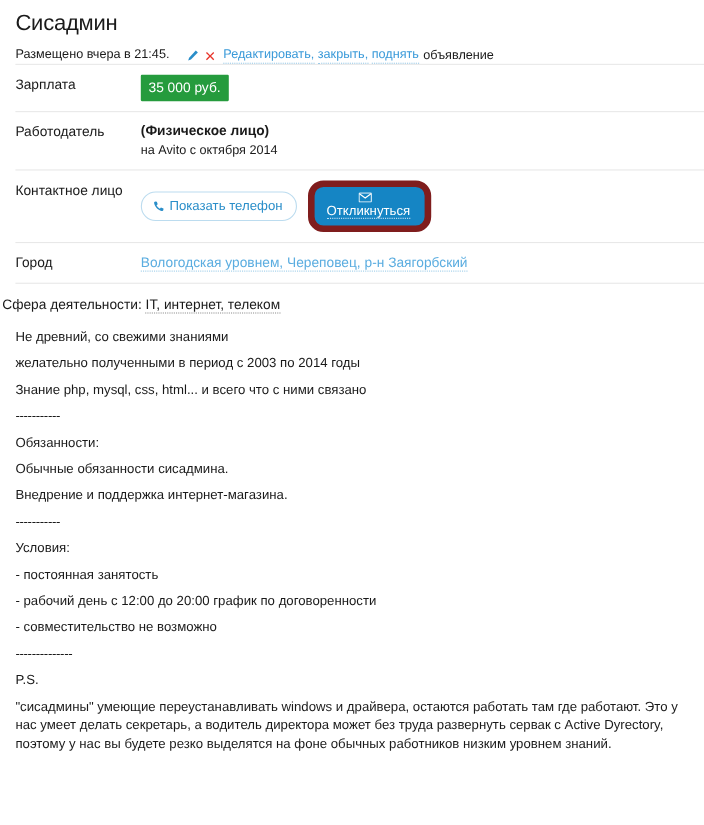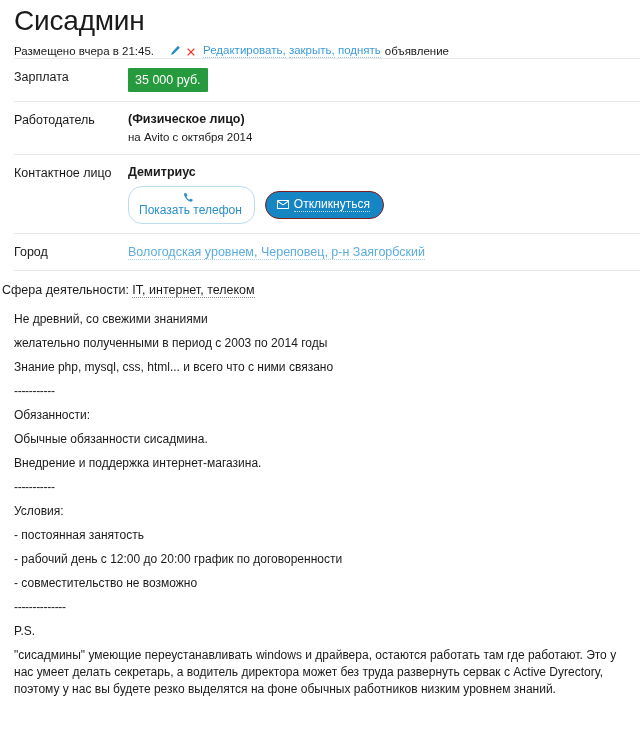--- a/index.html
+++ b/index.html
@@ -18,34 +18,34 @@
   .page {
     width: 640px;
     position: relative;
   }
 
   
   .header {
     padding: 4px 14px 0 14px;
   }
   .title {
-    font-size: 28px;
+    font-size: 20px;
     line-height: 34px;
     font-weight: normal;
     color: #1a1a1a;
     margin: 0;
     letter-spacing: -0.2px;
   }
   .meta-row {
     margin-top: 5px;
     font-size: 11.5px;
     line-height: 14px;
     color: #1a1a1a;
     display: flex;
-    align-items: center;
+    align-items: flex-start;
     white-space: nowrap;
   }
   .meta-posted {
     color: #1a1a1a;
   }
   .meta-icons {
     display: inline-flex;
     align-items: center;
     margin-left: 16px;
   }
@@ -141,32 +141,32 @@
     cursor: pointer;
     box-sizing: border-box;
     white-space: nowrap;
   }
   .btn-phone {
     background: #ffffff;
     border: 1px solid #bcdcef;
     color: #2a8ec9;
     padding: 5px 12px 6px 10px;
     margin-right: 10px;
-    flex-direction: column;
   }
   .btn-phone .ico {
     margin-right: 4px;
     display: inline-flex;
     align-items: center;
   }
   .btn-reply {
     background: #1585c4;
-    border: 1px solid #7f1d1d;
+    border: 6px solid #7f1d1d;
     color: #ffffff;
     padding: 5px 13px 6px 11px;
+    flex-direction: column;
   }
   .btn-reply .ico {
     margin-right: 5px;
     display: inline-flex;
     align-items: center;
   }
   .btn-reply .lbl {
     border-bottom: 1px dotted #bcdcef;
   }
 
@@ -256,21 +256,20 @@
       <div class="employer-name">(Физическое лицо)</div>
       <div class="employer-since">на Avito с октября 2014</div>
     </div>
   </div>
 
   <div class="divider-inset"></div>
 
   <div class="spec-row">
     <div class="spec-label">Контактное лицо</div>
     <div class="spec-value">
-      <div class="contact-name">Демитриус</div>
       <div class="btn-row">
         <div class="btn btn-phone">
           <span class="ico">
             <svg width="11" height="11" viewBox="0 0 16 16" xmlns="http://www.w3.org/2000/svg">
               <path d="M3.2 1.6 C2.2 1.6 1.4 2.6 1.6 3.8 C2.2 8.4 6.6 13.2 11.4 14.2 C12.6 14.4 13.8 13.6 13.9 12.5 L14 11 L10.6 9.8 L9.2 11.4 C7.4 10.4 5.6 8.6 4.8 6.8 L6.4 5.4 L5.2 2 Z" fill="#2a8ec9"></path>
             </svg>
           </span>
           <span class="lbl">Показать телефон</span>
         </div>
         <div class="btn btn-reply">

